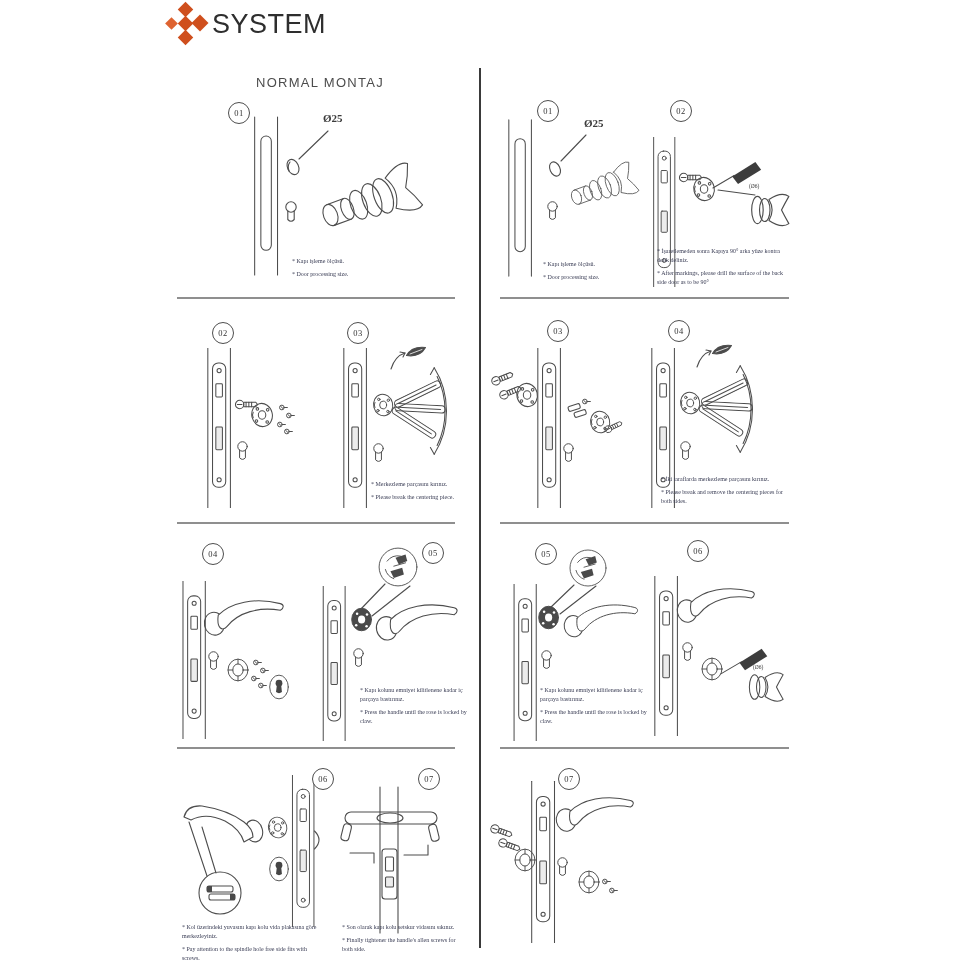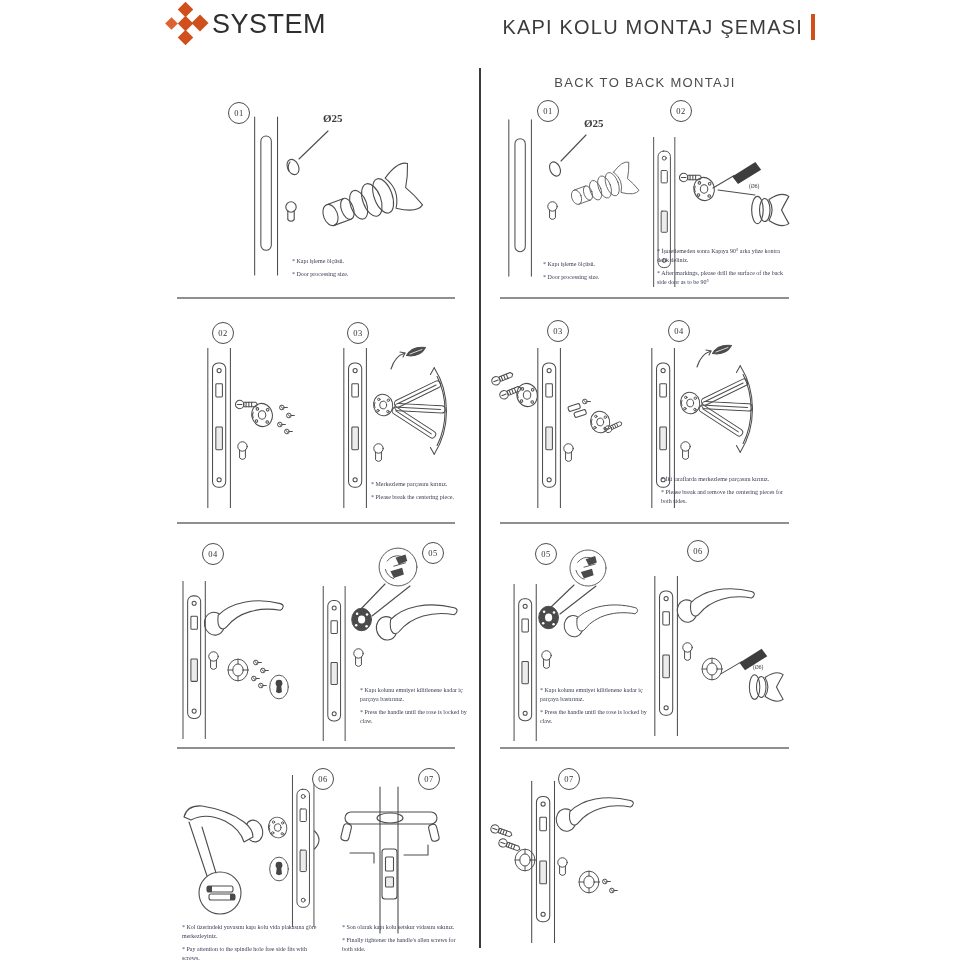--- a/index.html
+++ b/index.html
@@ -158,26 +158,22 @@
   <div class="brand-wrap">
     <div class="logo-mark">
       <div class="dia d-top"></div>
         <div class="dia d-left"></div>
         <div class="dia d-mid"></div>
       <div class="dia d-right"></div>
         <div class="dia d-bot"></div>
     </div>
     <div class="brand-text">SYSTEM</div>
   </div>
-  <div class="title-wrap">
-    <span class="doc-title">KAPI KOLU MONTAJ ŞEMASI</span>
-    <span class="accent-bar"></span>
-  </div>
-
-  <div class="col-title" style="left:495px;">BACK TO BACK MONTAJI</div>
+
+  <div class="col-title" style="left:170px;">NORMAL MONTAJ</div>
 
   <div class="vline" style="left:479px;top:68px;height:880px;"></div>
   <div class="hline" style="left:177px;top:297px;width:278px;"></div>
   <div class="hline" style="left:500px;top:297px;width:289px;"></div>
   <div class="hline" style="left:177px;top:522px;width:278px;"></div>
   <div class="hline" style="left:500px;top:522px;width:289px;"></div>
   <div class="hline" style="left:177px;top:747px;width:278px;"></div>
   <div class="hline" style="left:500px;top:747px;width:289px;"></div>
 
   <div class="panel" style="left:180px;top:95px;width:290px;height:200px;">

